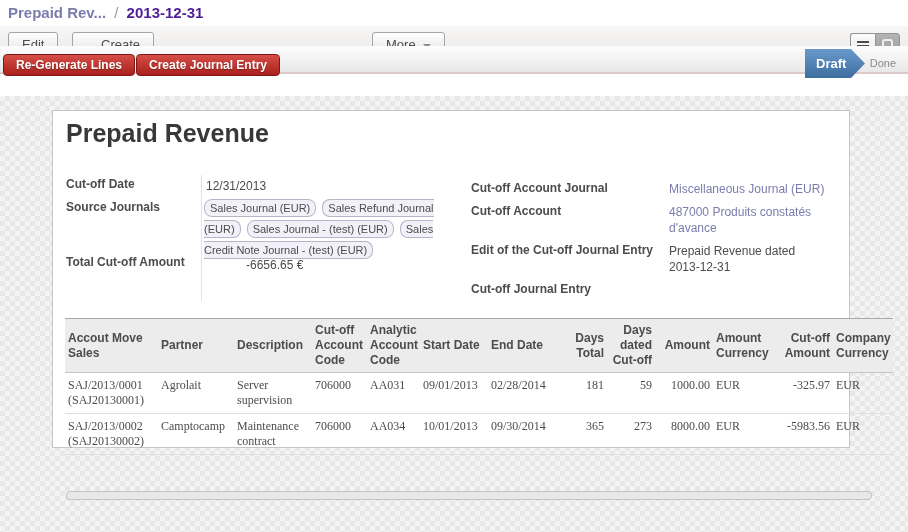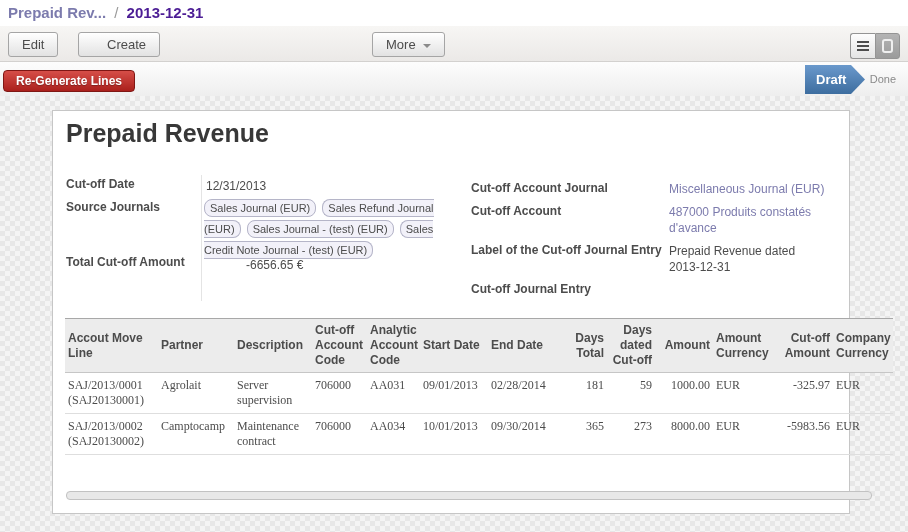--- a/index.html
+++ b/index.html
@@ -14,53 +14,53 @@
   .crumb-parent { color:#7c7bad; cursor:pointer; }
   .crumb-sep { color:#999; font-weight:normal; padding:0 4px; }
   .crumb-current { color:#4c1d95; }
   
   .button-bar { position:absolute; left:0; top:26px; width:908px; height:36px;
     background:linear-gradient(#f7f6f4,#ebe9e7); border-bottom:1px solid #d3d1cf; }
   .btn { position:absolute; top:6px; height:25px; padding:3px 13px; font-size:13px; color:#4c4c4c;
     background:linear-gradient(#ffffff,#e2e2e2); border:1px solid #a5a5a5; border-radius:3px;
     font-family:"Liberation Sans",sans-serif; cursor:pointer; }
   .btn-edit { left:8px; }
-  .btn-create { left:78px;padding-left:28px; }
+  .btn-create { left:72px;padding-left:28px; }
   .btn-more { left:372px; }
   .caret { display:inline-block; width:0; height:0; margin-left:7px; vertical-align:middle;
     border-left:4px solid transparent; border-right:4px solid transparent; border-top:4px solid #8a8a8a; }
   .view-switcher { position:absolute; right:8px; top:7px; height:26px; display:flex; }
   .switch-btn { width:25px; height:26px; border:1px solid #949494; background:linear-gradient(#fdfdfd,#e4e4e4);
     display:flex; align-items:center; justify-content:center; cursor:pointer; }
   .switch-btn.first { border-radius:3px 0 0 3px; border-right:none; }
   .switch-btn.last  { border-radius:0 3px 3px 0; }
   .switch-btn.active { background:linear-gradient(#b4b4b4,#9b9b9b); }
   .list-glyph { width:12px; height:10px; display:flex; flex-direction:column; justify-content:space-between; }
   .list-glyph i { display:block; height:2px; background:#4c4c4c; }
   .form-glyph { width:11px; height:14px; border:2px solid #efefef; border-radius:3px; }
   
-  .status-bar { position:absolute; left:0; top:62px; width:908px; height:50px;
+  .status-bar { position:absolute; left:0; top:46px; width:908px; height:28px;
     background:linear-gradient(#fdfdfd,#e8e8e8); border-bottom:2px solid #dcc9c9; }
   .btn-red { position:absolute; top:8px; height:22px; padding:2px 12px; font-size:12px; font-weight:bold; color:#fff;
     background:linear-gradient(#d64e48,#aa201c); border:1px solid #7f1714; border-radius:4px;
     font-family:"Liberation Sans",sans-serif; cursor:pointer; text-shadow:0 1px 1px rgba(0,0,0,.3); }
   .btn-regenerate { left:3px; }
   .btn-create-je { left:136px; }
   .state-draft { position:absolute; left:805px; top:3px; width:60px; height:29px; line-height:29px;
     padding-left:11px; color:#fff; font-size:13px; font-weight:bold;
     background:linear-gradient(#6a99cc,#3d6d9f);
     clip-path:polygon(0 0, calc(100% - 14px) 0, 100% 50%, calc(100% - 14px) 100%, 0 100%); }
   .state-done { position:absolute; right:12px; top:0; height:34px; line-height:34px; color:#8a8a8a; font-size:11px; }
   
   .content { position:absolute; left:0; top:96px; width:908px; height:436px;
     background-image:
       linear-gradient(45deg,#e7e7e7 25%,transparent 25%,transparent 75%,#e7e7e7 75%),
       linear-gradient(45deg,#e7e7e7 25%,#f4f4f4 25%,#f4f4f4 75%,#e7e7e7 75%);
     background-position:0 0,5px 5px; background-size:10px 10px; }
-  .sheet { position:absolute; left:52px; top:14px; width:798px; height:404px;
+  .sheet { position:absolute; left:52px; top:14px; width:798px; height:338px;
     background:#fff; border:1px solid #c6c6c6; }
   .sheet-title { position:absolute; left:13px; top:8px; font-size:25px; font-weight:bold; color:#383838; }
   .flabel { position:absolute; font-size:12px; font-weight:bold; color:#4c4c4c; }
   .fvalue { position:absolute; font-size:12px; color:#4c4c4c; line-height:16px; }
   .flink  { color:#7c7bad; cursor:pointer; }
   .vline { position:absolute; left:148px; top:64px; height:126px; border-left:1px solid #e4e4e4; }
   .tags-box { position:absolute; left:151px; top:87px; width:244px; line-height:21px; font-size:11px; }
   .tag { display:inline; background:#f2f1f9; border:1px solid #b5b5c8; border-radius:8px;
     padding:2px 5px; margin-right:3px; color:#4c4c4c; }
   
@@ -101,20 +101,21 @@
         </span>
     </div>
     <div class="switch-btn last active">
       <span class="form-glyph"></span>
     </div>
   </div>
 </div>
 
 <div class="status-bar">
   <button class="btn-red btn-regenerate">Re-Generate Lines</button>
+  <button class="btn-red btn-create-je">Create Journal Entry</button>
   <div class="state-draft">
     <span>Draft</span>
   </div>
   <div class="state-done">Done</div>
 </div>
 
 <div class="content">
   <div class="sheet">
     <div class="sheet-title">Prepaid Revenue</div>
 
@@ -133,21 +134,21 @@
 
     <div class="flabel" style="left:13px; top:144px;">Total Cut-off Amount</div>
     <div class="fvalue" style="left:153px; top:146px;margin-left:40px;">-6656.65 €</div>
 
     <div class="flabel" style="left:418px; top:70px; width:205px;">Cut-off Account Journal</div>
     <div class="fvalue flink" style="left:616px; top:70px; width:180px;">Miscellaneous Journal (EUR)</div>
 
     <div class="flabel" style="left:418px; top:93px; width:205px;">Cut-off Account</div>
     <div class="fvalue flink" style="left:616px; top:93px; width:172px;">487000 Produits constatés d'avance</div>
 
-    <div class="flabel" style="left:418px; top:132px; width:210px;">Label of the Cut-off Journal Entry</div>
+    <div class="flabel" style="left:418px; top:132px; width:210px;">Edit of the Cut-off Journal Entry</div>
     <div class="fvalue" style="left:616px; top:132px; width:150px;">Prepaid Revenue dated 2013-12-31</div>
 
     <div class="flabel" style="left:418px; top:171px; width:210px;">Cut-off Journal Entry</div>
     <div class="fvalue" style="left:616px; top:171px; width:150px;"></div>
   </div>
 
   <table class="cutoff-table">
     <colgroup>
       <col style="width:93px">
         <col style="width:76px">
@@ -158,21 +159,21 @@
         <col style="width:70px">
         <col style="width:49px">
       <col style="width:48px">
         <col style="width:58px">
         <col style="width:63px">
         <col style="width:57px">
       <col style="width:60px">
     </colgroup>
     <thead>
       <tr>
-        <th>Accout Move Line</th>
+        <th>Accout Move Sales</th>
         <th>Partner</th>
         <th>Description</th>
         <th>Cut-off Account Code</th>
         <th>Analytic Account Code</th>
         <th>Start Date</th>
         <th>End Date</th>
         <th class="num">Days Total</th>
         <th class="num">Days dated Cut-off</th>
         <th class="num">Amount</th>
         <th>Amount Currency</th>

